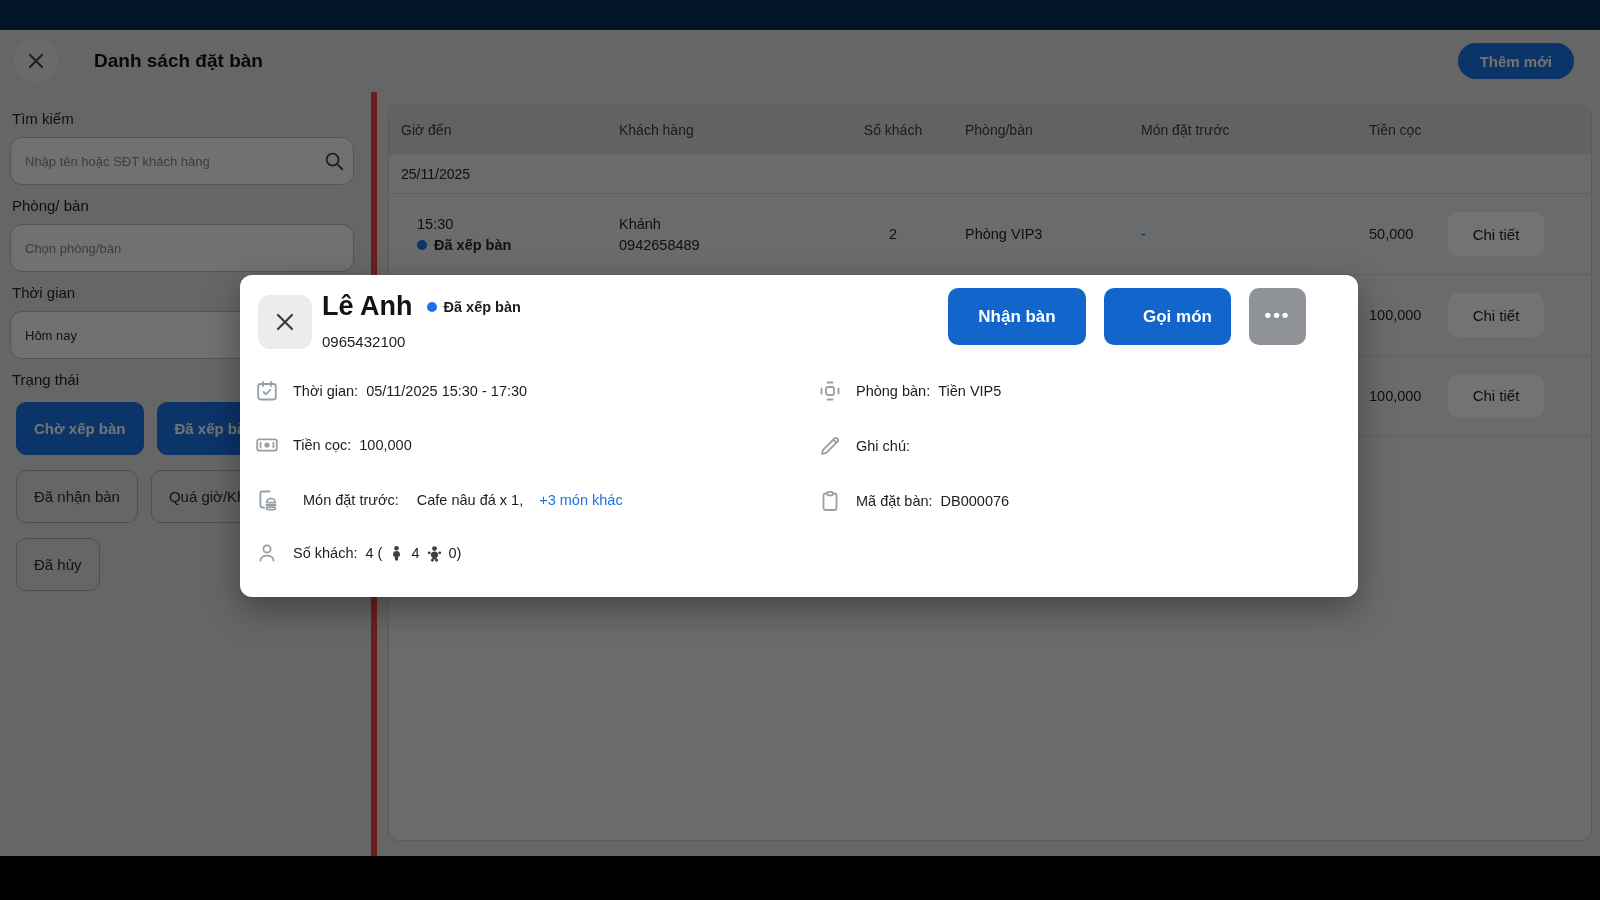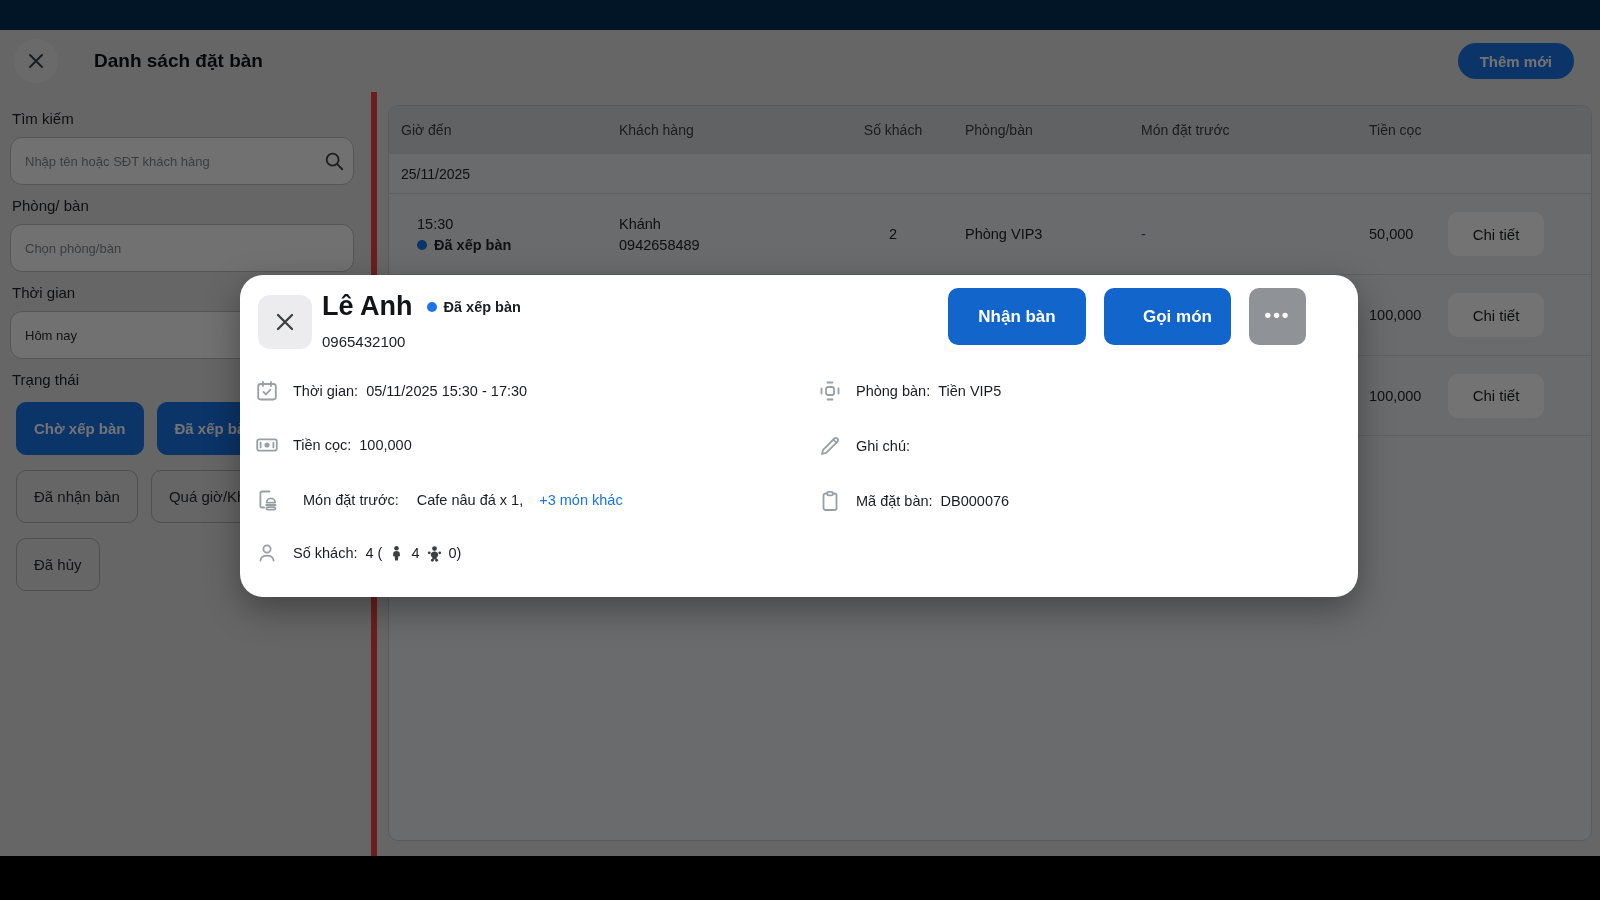--- a/index.html
+++ b/index.html
@@ -43,21 +43,21 @@
   .t-time .hh { margin-bottom:5px; }
   .st-line { display:flex; align-items:center; gap:7px; font-weight:700; }
   .dot { width:10px; height:10px; border-radius:50%; background:#1a73e8; flex:0 0 auto; }
   .cust .ph { margin-top:5px; }
   .pre-dash { color:#1a4fd0; }
   .act-cell { display:flex; justify-content:flex-end; padding-right:47px; }
   .btn-detail { width:96px; height:44px; border:none; border-radius:10px; background:#ffffff; color:#1b1d20; font-size:15px; font-family:inherit; cursor:pointer; }
 
   
   .overlay { position:absolute; inset:0; background:rgba(0,0,0,0.55); z-index:50; }
-  .modal { position:absolute; left:240px; top:275px; width:1118px; height:322px; background:#fff; border-radius:23px; z-index:60; box-shadow:0 12px 34px rgba(0,0,0,0.35); }
+  .modal { position:absolute; left:240px; top:275px; width:1118px; height:322px; background:#fff; border-radius:12px; z-index:60; box-shadow:0 12px 34px rgba(0,0,0,0.35); }
   .m-close { position:absolute; left:18px; top:20px; width:54px; height:54px; border:none; border-radius:12px; background:#ececee; display:flex; align-items:center; justify-content:center; cursor:pointer; }
   .m-titleline { position:absolute; left:82px; top:16px; display:flex; align-items:center; gap:14px; }
   .m-name { font-size:27px; font-weight:700; color:#121417; }
   .m-status { display:flex; align-items:center; gap:7px; font-size:14.5px; font-weight:700; color:#1b1d20; }
   .m-phone { position:absolute; left:82px; top:58px; font-size:15px; color:#202225; }
   .m-actions { position:absolute; top:13px; right:52px; display:flex; gap:18px; }
   .m-btn { height:57px; border:none; border-radius:10px; font-size:17px; font-weight:700; color:#fff; font-family:inherit; cursor:pointer; }
   .m-btn.blue { background:#1165cb; }
   .m-btn.w1 { width:138px; } .m-btn.w2 { width:127px;padding-left:20px; }
   .m-btn.more { width:57px; background:#8f9297; font-size:19px; letter-spacing:2px; padding-bottom:4px; }

